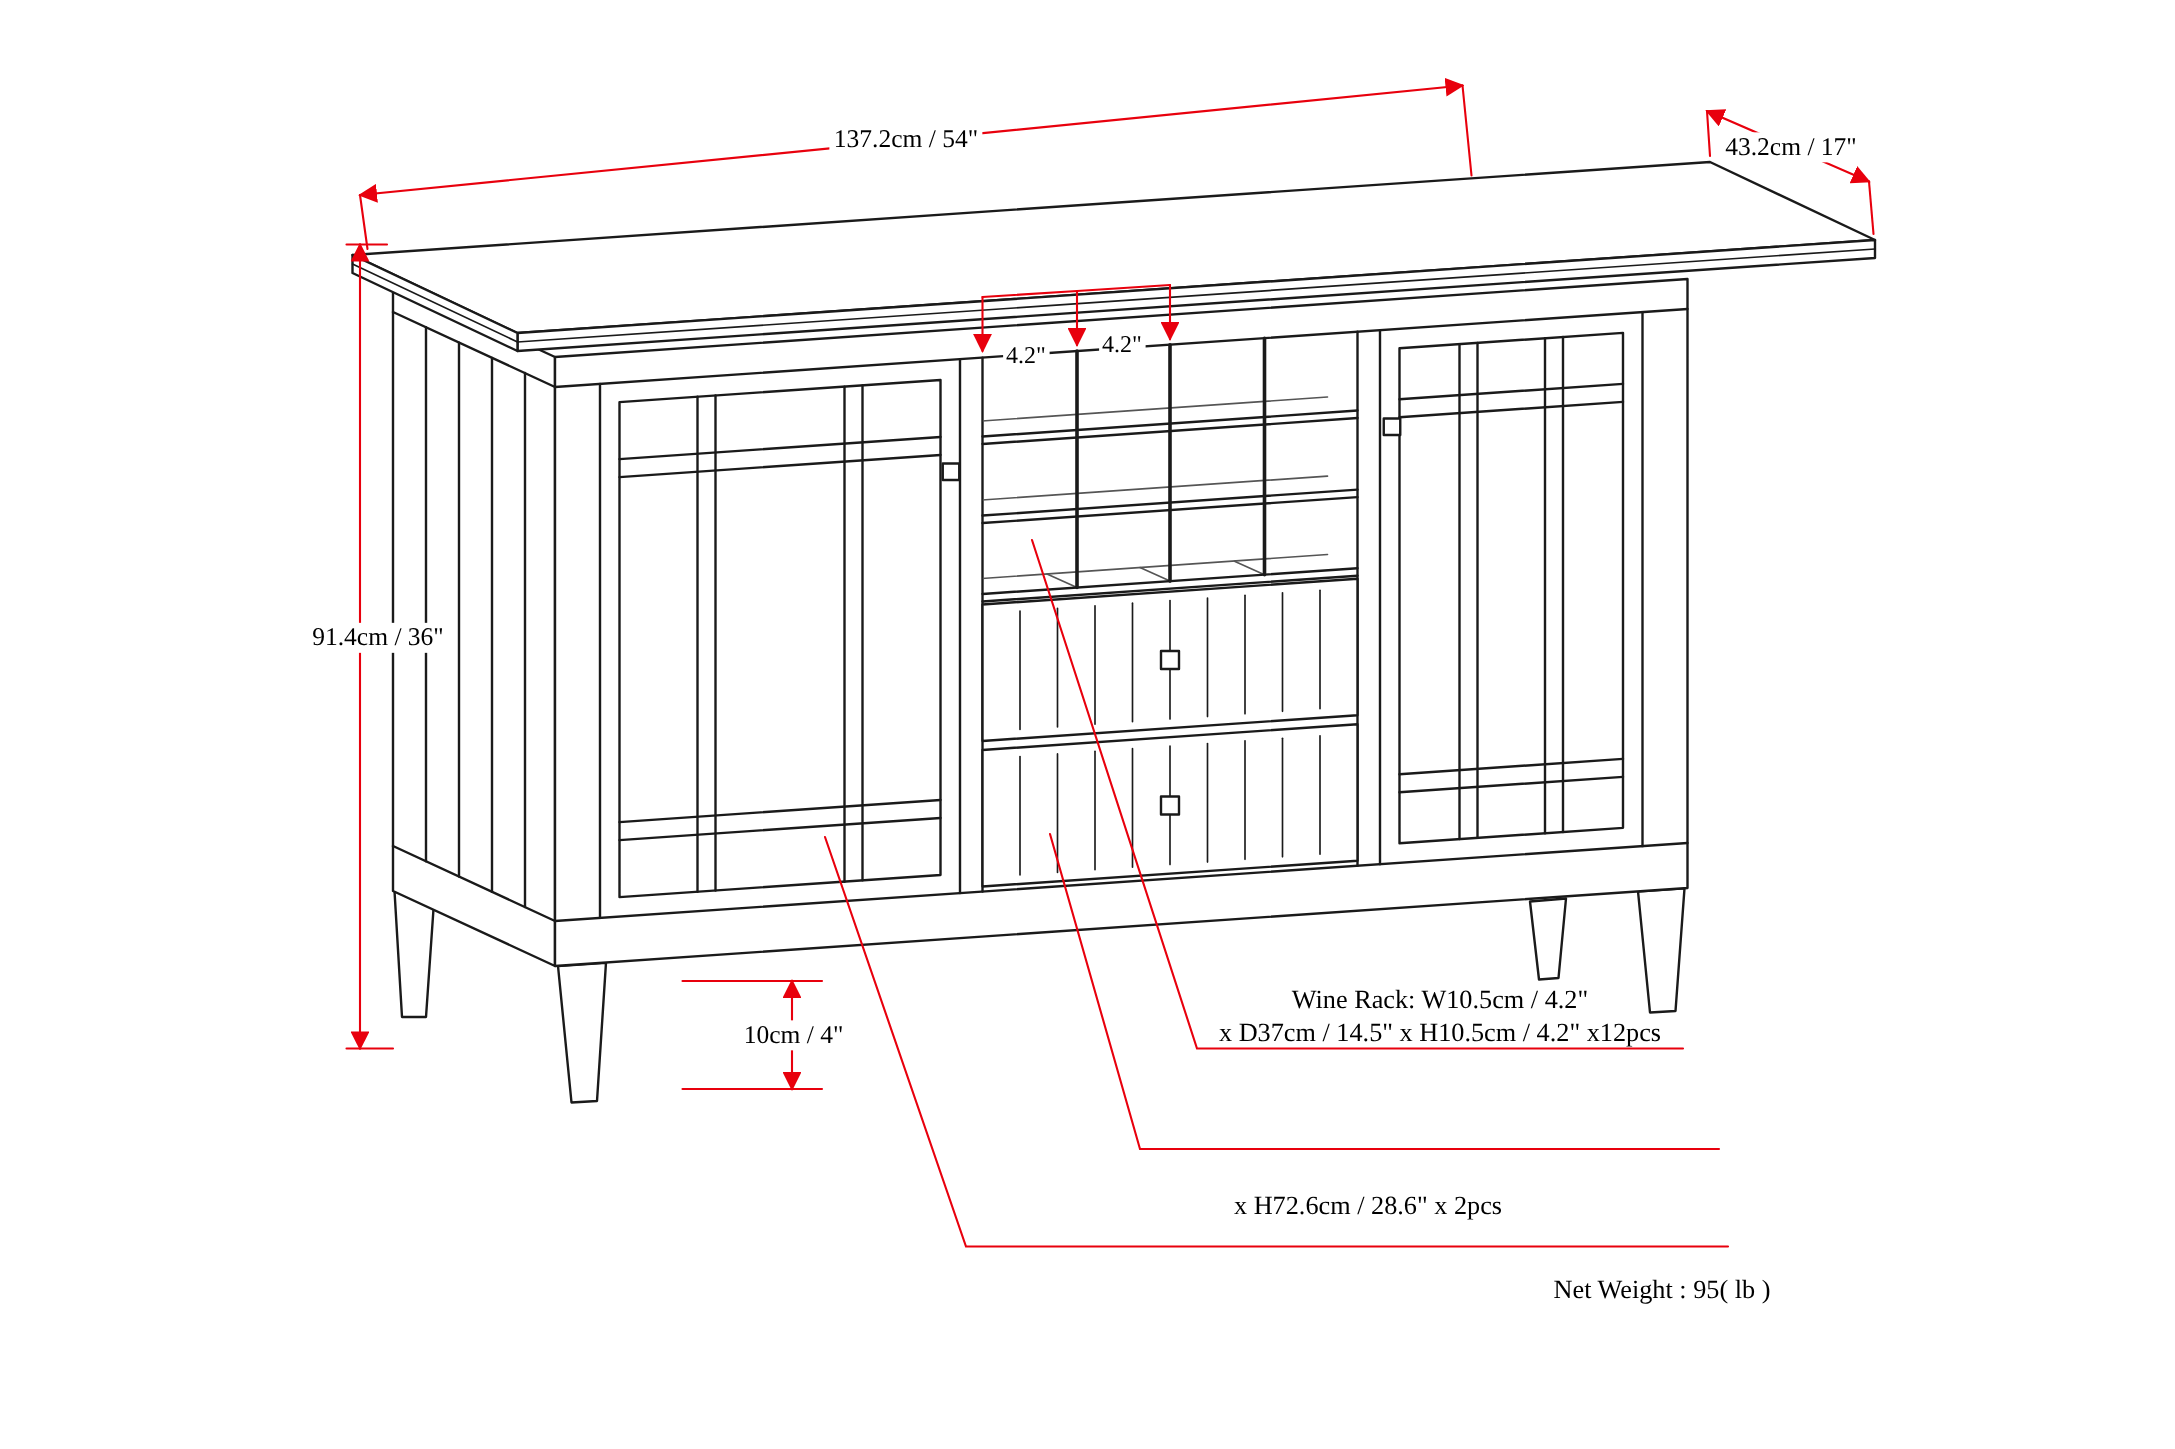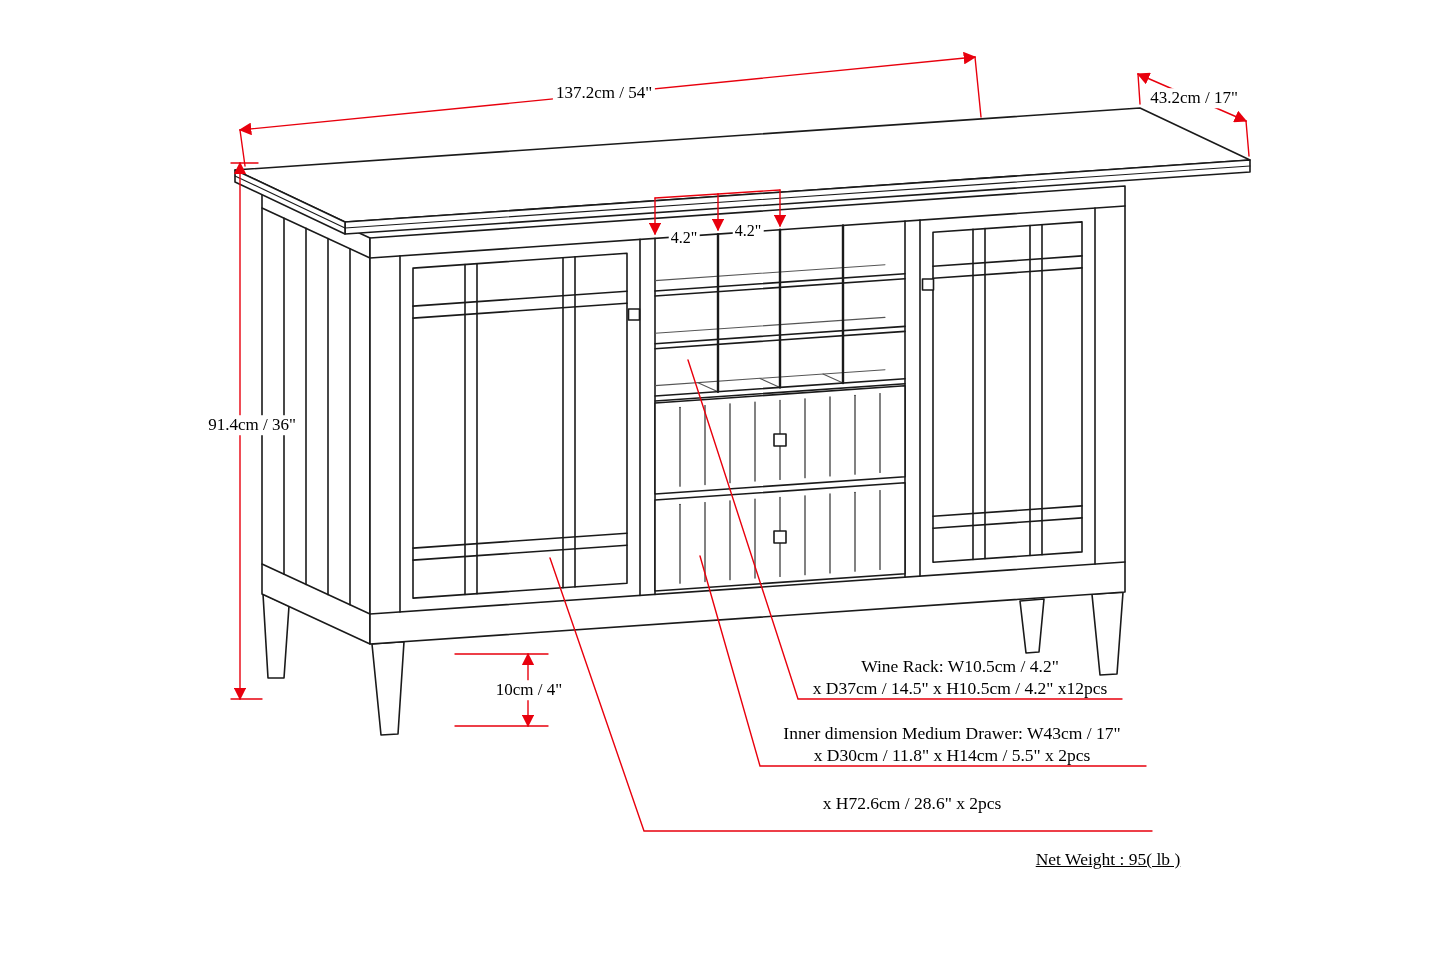--- a/index.html
+++ b/index.html
@@ -5,21 +5,21 @@
   html,body{margin:0;padding:0;background:#fff;}
   .stage{position:relative;width:1450px;height:966px;background:#fff;overflow:hidden;
          font-family:"Liberation Serif",serif;color:#000;}
   .stage svg{position:absolute;left:0;top:0;}
   .lbl{position:absolute;transform:translate(-50%,-50%);font-size:17px;line-height:1.15;
        white-space:nowrap;background:#fff;padding:0 3px;}
   .lbl.sm{font-size:16px;padding:0 2px;}
   .ann{position:absolute;transform:translate(-50%,-50%);font-size:17.5px;line-height:22px;
        text-align:center;white-space:nowrap;}
   .ann span{display:block;}
-  .plain{background:transparent;text-decoration:underline;}
+  .plain{background:transparent;}
 </style>
 </head>
 <body>
 
 <div class="stage">
 
 <svg width="1450" height="966" viewBox="0 0 1450 966">
   <defs>
     <marker id="arr" viewBox="0 0 10 10" refX="9" refY="5" markerWidth="9" markerHeight="9" orient="auto-start-reverse">
       <path d="M0,0 L10,5 L0,10 z" fill="#e8000d"></path>
@@ -198,24 +198,20 @@
 <div class="lbl" style="left:252px;top:425px;">91.4cm / 36"</div>
 <div class="lbl sm" style="left:684px;top:238px;">4.2"</div>
 <div class="lbl sm" style="left:748px;top:231px;">4.2"</div>
 <div class="lbl" style="left:529px;top:690px;">10cm / 4"</div>
 
 <div class="ann" style="left:960px;top:677px;">
   <span>Wine Rack: W10.5cm / 4.2"</span>
   <span>x D37cm / 14.5" x H10.5cm / 4.2" x12pcs</span>
 </div>
 
-<div class="ann" style="left:952px;top:744px;">
-  <span>Inner dimension Medium Drawer: W43cm / 17"</span>
-  <span>x D30cm / 11.8" x H14cm / 5.5" x 2pcs</span>
-</div>
 
 <div class="ann" style="left:912px;top:803px;">
   <span>x H72.6cm / 28.6" x 2pcs</span>
 </div>
 
 <div class="ann plain" style="left:1108px;top:859px;">
   <span>Net Weight : 95( lb )</span>
 </div>
 
 </div>

